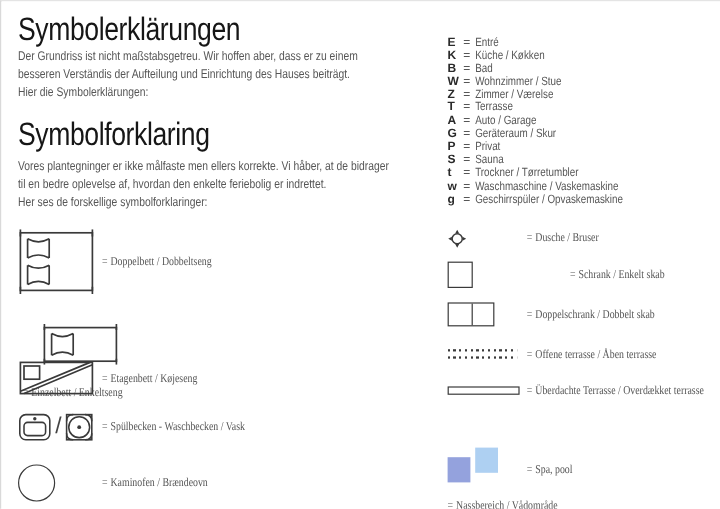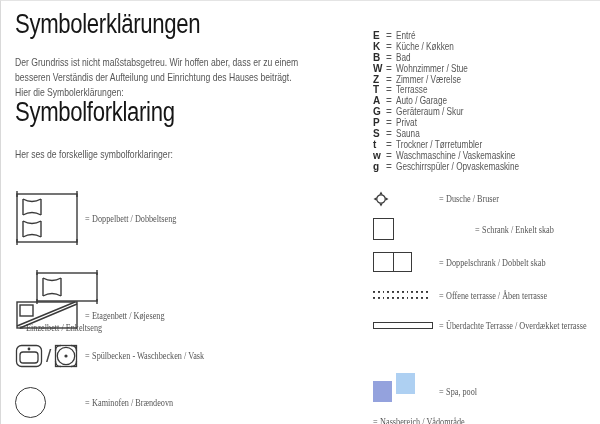--- a/index.html
+++ b/index.html
@@ -12,21 +12,21 @@
     overflow:hidden;
     border-left:1px solid #d9d9d9;
     border-top:1px solid #e4e4e4;
   }
   .page { position:absolute; inset:0; }
   .cond { transform:scaleX(0.82); transform-origin:0 50%; white-space:nowrap; display:inline-block; }
   h1.hd {
     position:absolute; left:14px;
     font-size:27px; font-weight:500; letter-spacing:-0.4px; color:#161616;
   }
-  .para { position:absolute; left:14px; font-size:10.5px; line-height:15px; color:#565656;margin-top:15px; }
+  .para { position:absolute; left:14px; font-size:10.5px; line-height:15px; color:#565656; }
   .para .line { height:15px; }
 
   
   .codes { position:absolute; left:372px; top:30px; font-size:10px; line-height:10.9px; }
   .code-row { display:flex; height:10.9px; align-items:center; }
   .code-letter { width:13px; font-weight:bold; color:#2b2b2b; }
   .code-eq { width:10px; color:#565656; }
   .code-label { color:#565656; }
 
   
@@ -62,20 +62,22 @@
 
   <h1 class="hd" style="top:8px;"><span class="cond">Symbolerklärungen</span></h1>
   <div class="para" style="top:39px;">
     <div class="line"><span class="cond">Der Grundriss ist nicht maßstabsgetreu. Wir hoffen aber, dass er zu einem</span></div>
     <div class="line"><span class="cond">besseren Verständis der Aufteilung und Einrichtung des Hauses beiträgt.</span></div>
     <div class="line"><span class="cond">Hier die Symbolerklärungen:</span></div>
   </div>
 
   <h1 class="hd" style="top:96px;"><span class="cond">Symbolforklaring</span></h1>
   <div class="para" style="top:131px;">
+    <div class="line"><span class="cond">Vores plantegninger er ikke målfaste men ellers korrekte. Vi håber, at de bidrager</span></div>
+    <div class="line"><span class="cond">til en bedre oplevelse af, hvordan den enkelte feriebolig er indrettet.</span></div>
     <div class="line"><span class="cond">Her ses de forskellige symbolforklaringer:</span></div>
   </div>
 
   <div class="codes">
     <div class="code-row">
         <span class="code-letter">E</span>
         <span class="code-eq">=</span>
         <span class="code-label cond">Entré</span>
       </div>
     <div class="code-row">

